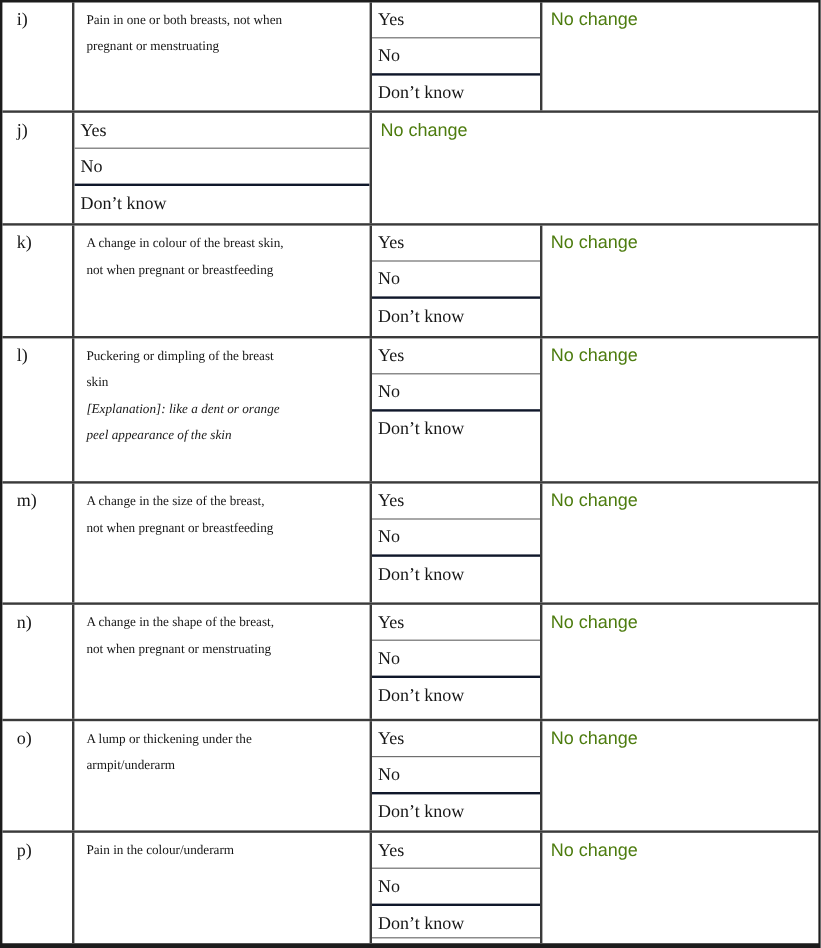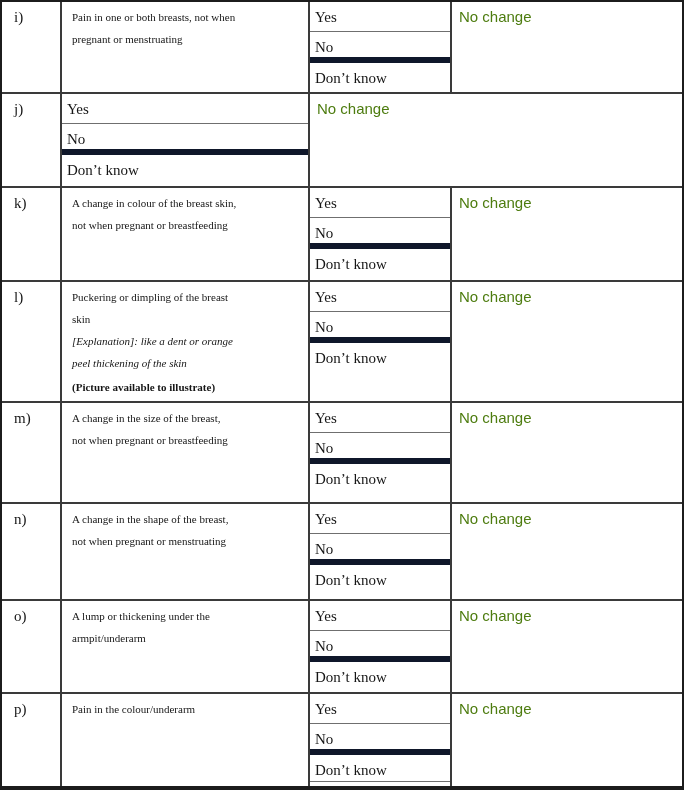--- a/index.html
+++ b/index.html
@@ -83,21 +83,21 @@
     font-size: 15px;
     line-height: 20px;
     padding: 5px 4px 0 5px;
   }
   .opt-yes {
     height: 30px;
     border-bottom: 1px solid #6f6f6f;
   }
   .opt-no {
     height: 31px;
-    border-bottom: 6px solid #0f172a;
+    border-bottom: 2px solid #0f172a;
   }
   .opt-dk { flex: 1 1 auto; }
   .row:last-child .opt-dk {
     border-bottom: 1px solid #6f6f6f;
     margin-bottom: 4px;
   }
 
   .c-resp {
     padding: 5px 6px 0 7px;
     font-family: "Liberation Sans", sans-serif;
@@ -164,22 +164,21 @@
   </div>
 
   <div class="row r3">
     <div class="cell c-letter">
       <span class="letter">l)</span>
     </div>
     <div class="cell c-desc">
       <div class="desc-main">Puckering or dimpling of the breast
 skin</div>
       <div class="desc-expl">[Explanation]: like a dent or orange
-peel thickening of the skin</div>
-      <div class="desc-note">(Picture available to illustrate)</div>
+peel appearance of the skin</div>
     </div>
     <div class="cell c-opts">
       <div class="opt opt-yes">Yes</div>
       <div class="opt opt-no">No</div>
       <div class="opt opt-dk">Don’t know</div>
     </div>
     <div class="cell c-resp">
       <span>No change</span>
     </div>
   </div>

